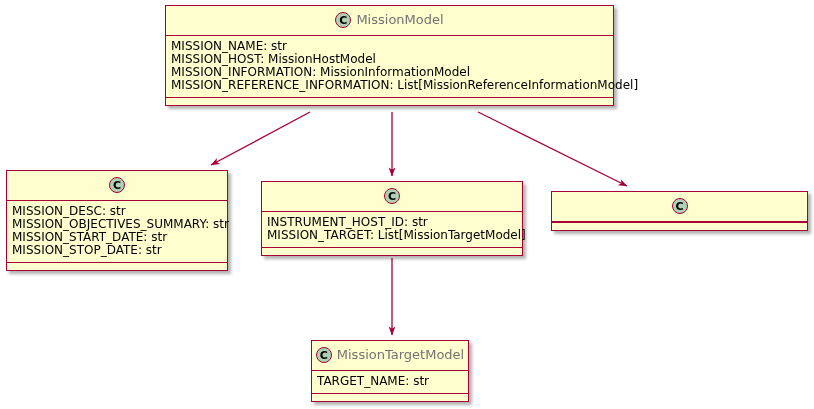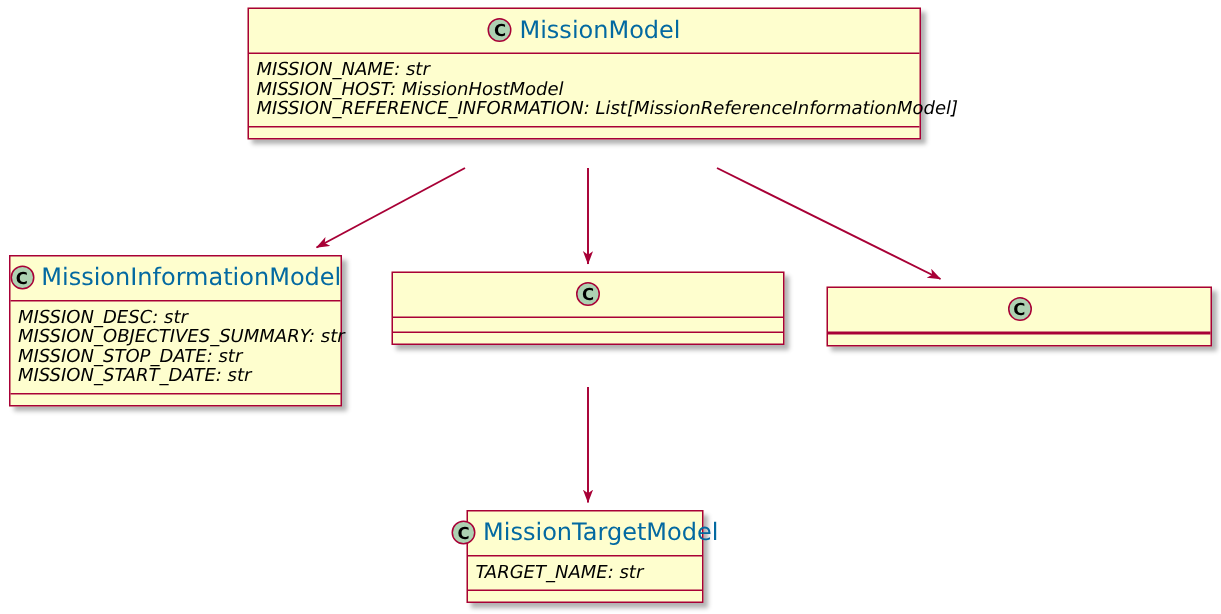--- a/index.html
+++ b/index.html
@@ -26,22 +26,22 @@
   }
   .uml-title {
     display: flex;
     align-items: center;
     justify-content: center;
     gap: 5px;
     padding: 6px 8px 7px 8px;
     white-space: nowrap;
   }
   .uml-title-text {
-    font-size: 16px;
-    color: #0369a1;
+    font-size: 13px;
+    color: #737373;
     line-height: 14px;
   }
   .class-badge {
     flex: 0 0 auto;
     width: 16px;
     height: 16px;
     border-radius: 50%;
     background: #ADD1B2;
     border: 1px solid #A80036;
     box-sizing: border-box;
@@ -52,21 +52,20 @@
     font-weight: bold;
     color: #000000;
     line-height: 1;
   }
   .uml-sep {
     height: 0;
     border-top: 1px solid #A80036;
   }
   .uml-attrs {
     padding: 4px 5px 5px 5px;
-    font-style: italic;
   }
   .uml-attr {
     font-size: 12px;
     color: #000000;
     line-height: 13px;
     white-space: nowrap;
   }
   .uml-methods {
     height: 7px;
   }
@@ -104,48 +103,50 @@
 
   <div class="uml-class" style="left:165px; top:5px; width:449px;">
     <div class="uml-title">
       <span class="class-badge">C</span>
       <span class="uml-title-text">MissionModel</span>
     </div>
     <div class="uml-sep"></div>
     <div class="uml-attrs">
       <div class="uml-attr">MISSION_NAME: str</div>
       <div class="uml-attr">MISSION_HOST: MissionHostModel</div>
+      <div class="uml-attr">MISSION_INFORMATION: MissionInformationModel</div>
       <div class="uml-attr">MISSION_REFERENCE_INFORMATION: List[MissionReferenceInformationModel]</div>
     </div>
     <div class="uml-sep"></div>
     <div class="uml-methods"></div>
   </div>
 
   <div class="uml-class" style="left:6px; top:170px; width:222px;">
     <div class="uml-title">
       <span class="class-badge">C</span>
-      <span class="uml-title-text">MissionInformationModel</span>
     </div>
     <div class="uml-sep"></div>
     <div class="uml-attrs">
       <div class="uml-attr">MISSION_DESC: str</div>
       <div class="uml-attr">MISSION_OBJECTIVES_SUMMARY: str</div>
+      <div class="uml-attr">MISSION_START_DATE: str</div>
       <div class="uml-attr">MISSION_STOP_DATE: str</div>
-      <div class="uml-attr">MISSION_START_DATE: str</div>
     </div>
     <div class="uml-sep"></div>
     <div class="uml-methods"></div>
   </div>
 
   <div class="uml-class" style="left:261px; top:181px; width:262px;">
     <div class="uml-title">
       <span class="class-badge">C</span>
     </div>
     <div class="uml-sep"></div>
     <div class="uml-attrs">
+      <div class="uml-attr">INSTRUMENT_HOST_ID: str</div>
+      <div class="uml-attr">MISSION_TARGET: List[MissionTargetModel]</div>
     </div>
     <div class="uml-sep"></div>
     <div class="uml-methods"></div>
   </div>
 
   <div class="uml-class" style="left:551px; top:191px; width:257px;">
     <div class="uml-title">
       <span class="class-badge">C</span>
     </div>
     <div class="uml-sep"></div>

